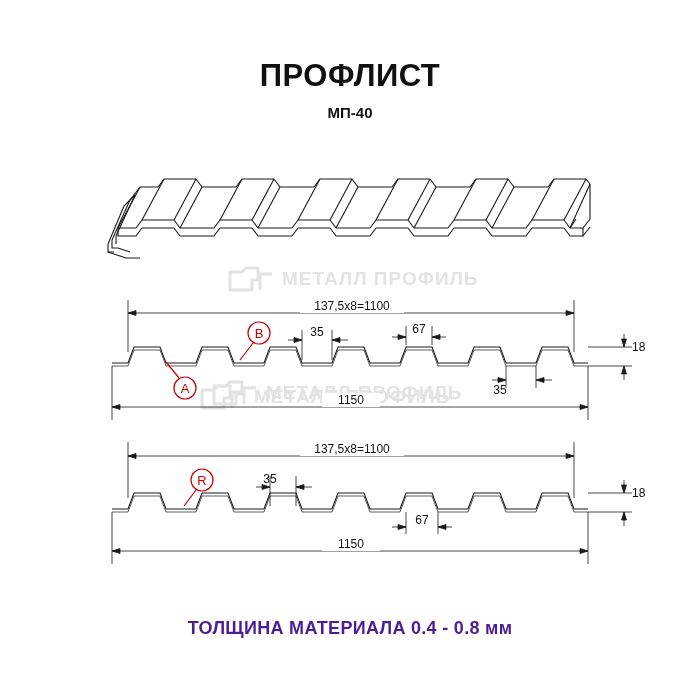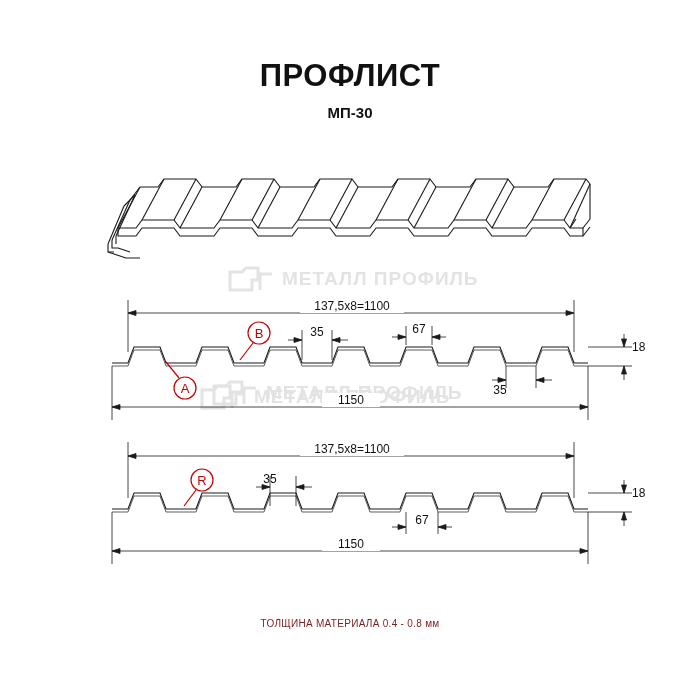--- a/index.html
+++ b/index.html
@@ -40,24 +40,24 @@
     font-size: 15px;
     font-weight: bold;
     color: #111;
   }
   .footer {
     position: absolute;
     top: 618px;
     left: 0;
     width: 700px;
     text-align: center;
-    font-size: 10px;
-    font-weight: normal;
+    font-size: 18px;
+    font-weight: bold;
     letter-spacing: 0.3px;
-    color: #7f1d1d;
+    color: #4c1d95;
   }
   svg.drawing {
     position: absolute;
     top: 0;
     left: 0;
     width: 700px;
     height: 700px;
   }
   .wm {
     position: absolute;
@@ -95,21 +95,21 @@
     font-family: "Liberation Sans", sans-serif;
     font-weight: normal;
   }
 </style>
 </head>
 <body>
 
 <div class="page">
 
   <div class="title">ПРОФЛИСТ</div>
-  <div class="subtitle">МП-30</div>
+  <div class="subtitle">МП-40</div>
 
   <div class="wm wm1">
     <div class="wm-mark">
       <svg width="46" height="30" viewBox="0 0 46 30">
         <path d="M2 26 L2 8 L14 8 L18 4 L30 4 L30 16 L24 16 L24 26 Z" fill="none" stroke="#e3e3e3" stroke-width="3"></path>
         <path d="M32 26 L32 10 L44 10" fill="none" stroke="#e3e3e3" stroke-width="3"></path>
       </svg>
     </div>
     <div class="wm-text">МЕТАЛЛ ПРОФИЛЬ</div>
   </div>

